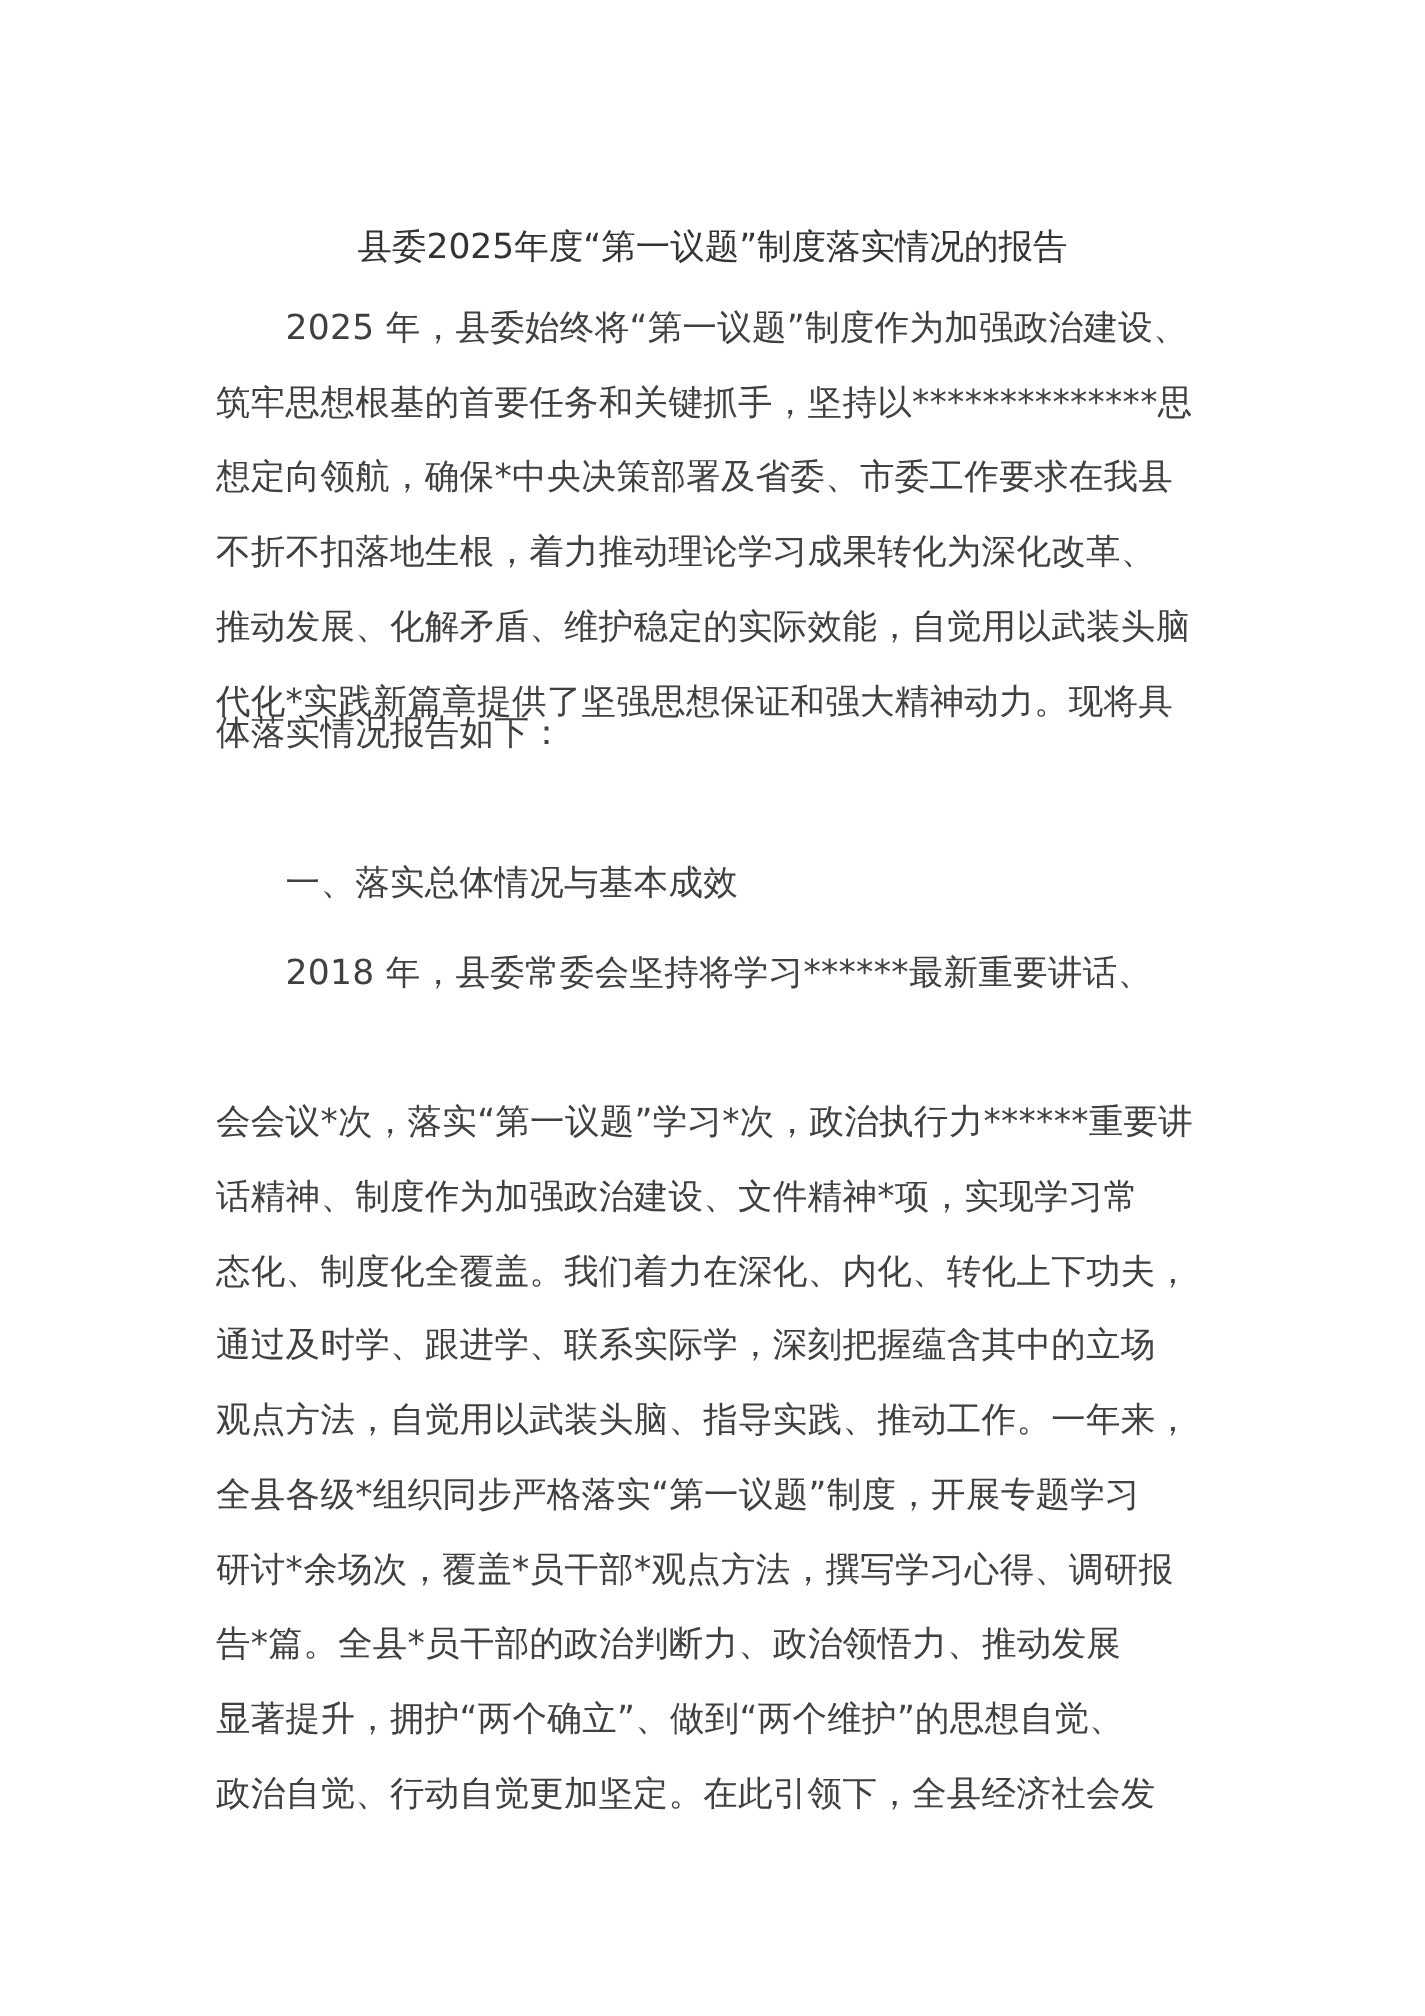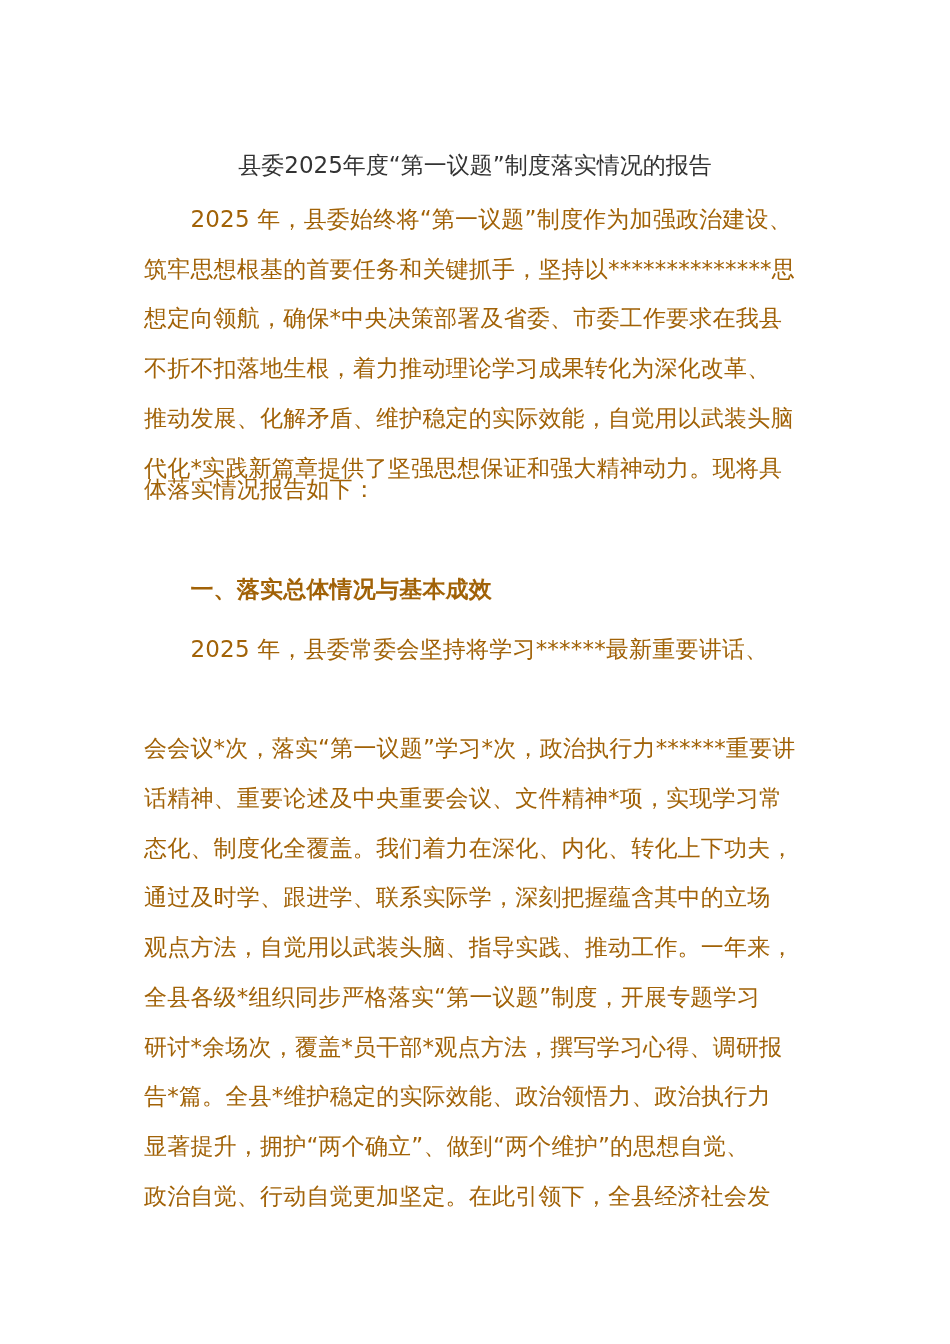--- a/index.html
+++ b/index.html
@@ -2,43 +2,43 @@
 <html><head>
 <meta charset="utf-8">
 <style>
   html, body { margin: 0; padding: 0; background: #ffffff; }
   body { width: 950px; height: 1344px; position: relative; overflow: hidden;
          font-family: "DejaVu Sans", "Liberation Sans", sans-serif; color: #333333; }
   .page { position: absolute; left: 0; top: 0; width: 950px; height: 1344px; background: #fff; }
   .title { position: absolute; left: 0; width: 950px; top: 148px; text-align: center;
            font-size: 23px; line-height: 34px; color: #333; white-space: nowrap; }
   .line { position: absolute; left: 144px; font-size: 23px; line-height: 34px;
-          color: #a16207; white-space: nowrap; letter-spacing: 0.2px; }
-  .heading { font-weight: bold; }
+          color: #404040; white-space: nowrap; letter-spacing: 0.2px; }
+  .heading { font-weight: normal; }
 </style>
 </head>
 <body>
 
 <div class="page">
   <div class="title">县委2025年度“第一议题”制度落实情况的报告</div>
 
   <div class="line" style="top:202px">　　2025 年，县委始终将“第一议题”制度作为加强政治建设、</div>
   <div class="line" style="top:301px">想定向领航，确保*中央决策部署及省委、市委工作要求在我县</div>
   <div class="line" style="top:252px">筑牢思想根基的首要任务和关键抓手，坚持以**************思</div>
   <div class="line" style="top:351px">不折不扣落地生根，着力推动理论学习成果转化为深化改革、</div>
   <div class="line" style="top:401px">推动发展、化解矛盾、维护稳定的实际效能，自觉用以武装头脑</div>
   <div class="line" style="top:451px">代化*实践新篇章提供了坚强思想保证和强大精神动力。现将具</div>
   <div class="line" style="top:472px">体落实情况报告如下：</div>
 
   <div class="line heading" style="top:572px">　　一、落实总体情况与基本成效</div>
 
-  <div class="line" style="top:632px">　　2025 年，县委常委会坚持将学习******最新重要讲话、</div>
+  <div class="line" style="top:632px">　　2018 年，县委常委会坚持将学习******最新重要讲话、</div>
   <div class="line" style="top:731px">会会议*次，落实“第一议题”学习*次，政治执行力******重要讲</div>
-  <div class="line" style="top:781px">话精神、重要论述及中央重要会议、文件精神*项，实现学习常</div>
+  <div class="line" style="top:781px">话精神、制度作为加强政治建设、文件精神*项，实现学习常</div>
   <div class="line" style="top:831px">态化、制度化全覆盖。我们着力在深化、内化、转化上下功夫，</div>
   <div class="line" style="top:880px">通过及时学、跟进学、联系实际学，深刻把握蕴含其中的立场</div>
   <div class="line" style="top:930px">观点方法，自觉用以武装头脑、指导实践、推动工作。一年来，</div>
   <div class="line" style="top:980px">全县各级*组织同步严格落实“第一议题”制度，开展专题学习</div>
   <div class="line" style="top:1030px">研讨*余场次，覆盖*员干部*观点方法，撰写学习心得、调研报</div>
-  <div class="line" style="top:1079px">告*篇。全县*维护稳定的实际效能、政治领悟力、政治执行力</div>
+  <div class="line" style="top:1079px">告*篇。全县*员干部的政治判断力、政治领悟力、推动发展</div>
   <div class="line" style="top:1129px">显著提升，拥护“两个确立”、做到“两个维护”的思想自觉、</div>
   <div class="line" style="top:1179px">政治自觉、行动自觉更加坚定。在此引领下，全县经济社会发</div>
 </div>
 
 </body></html>

